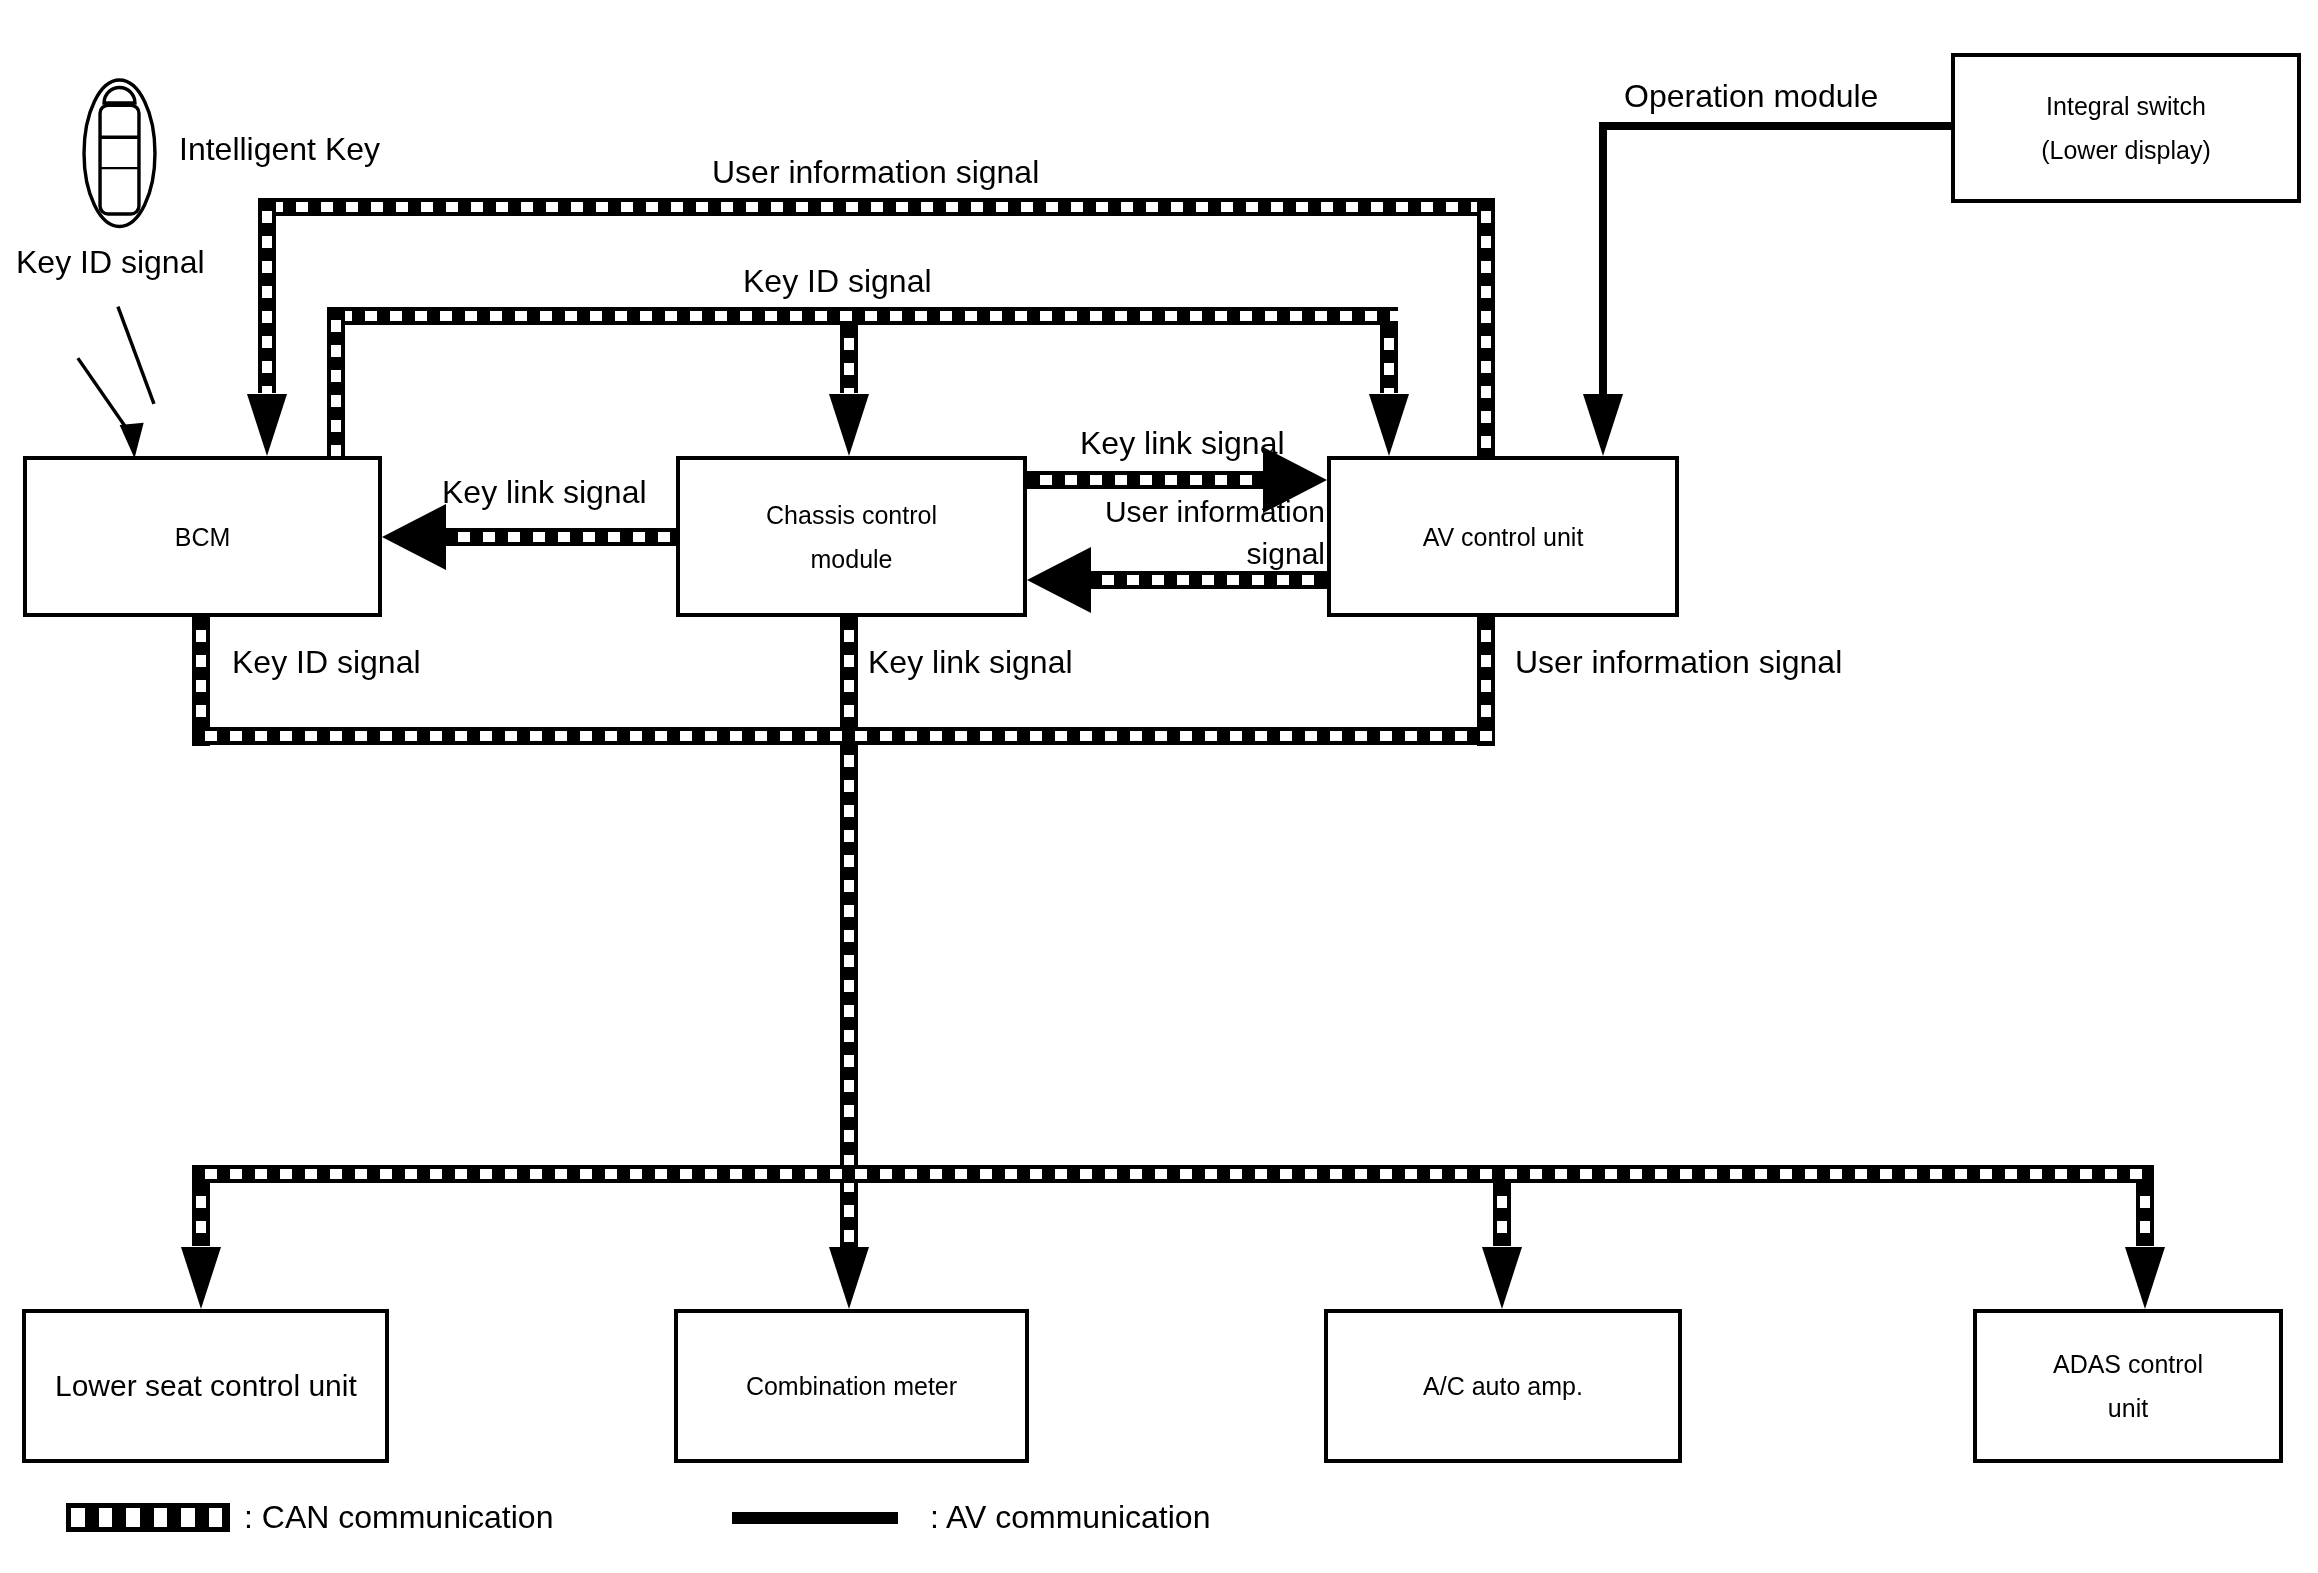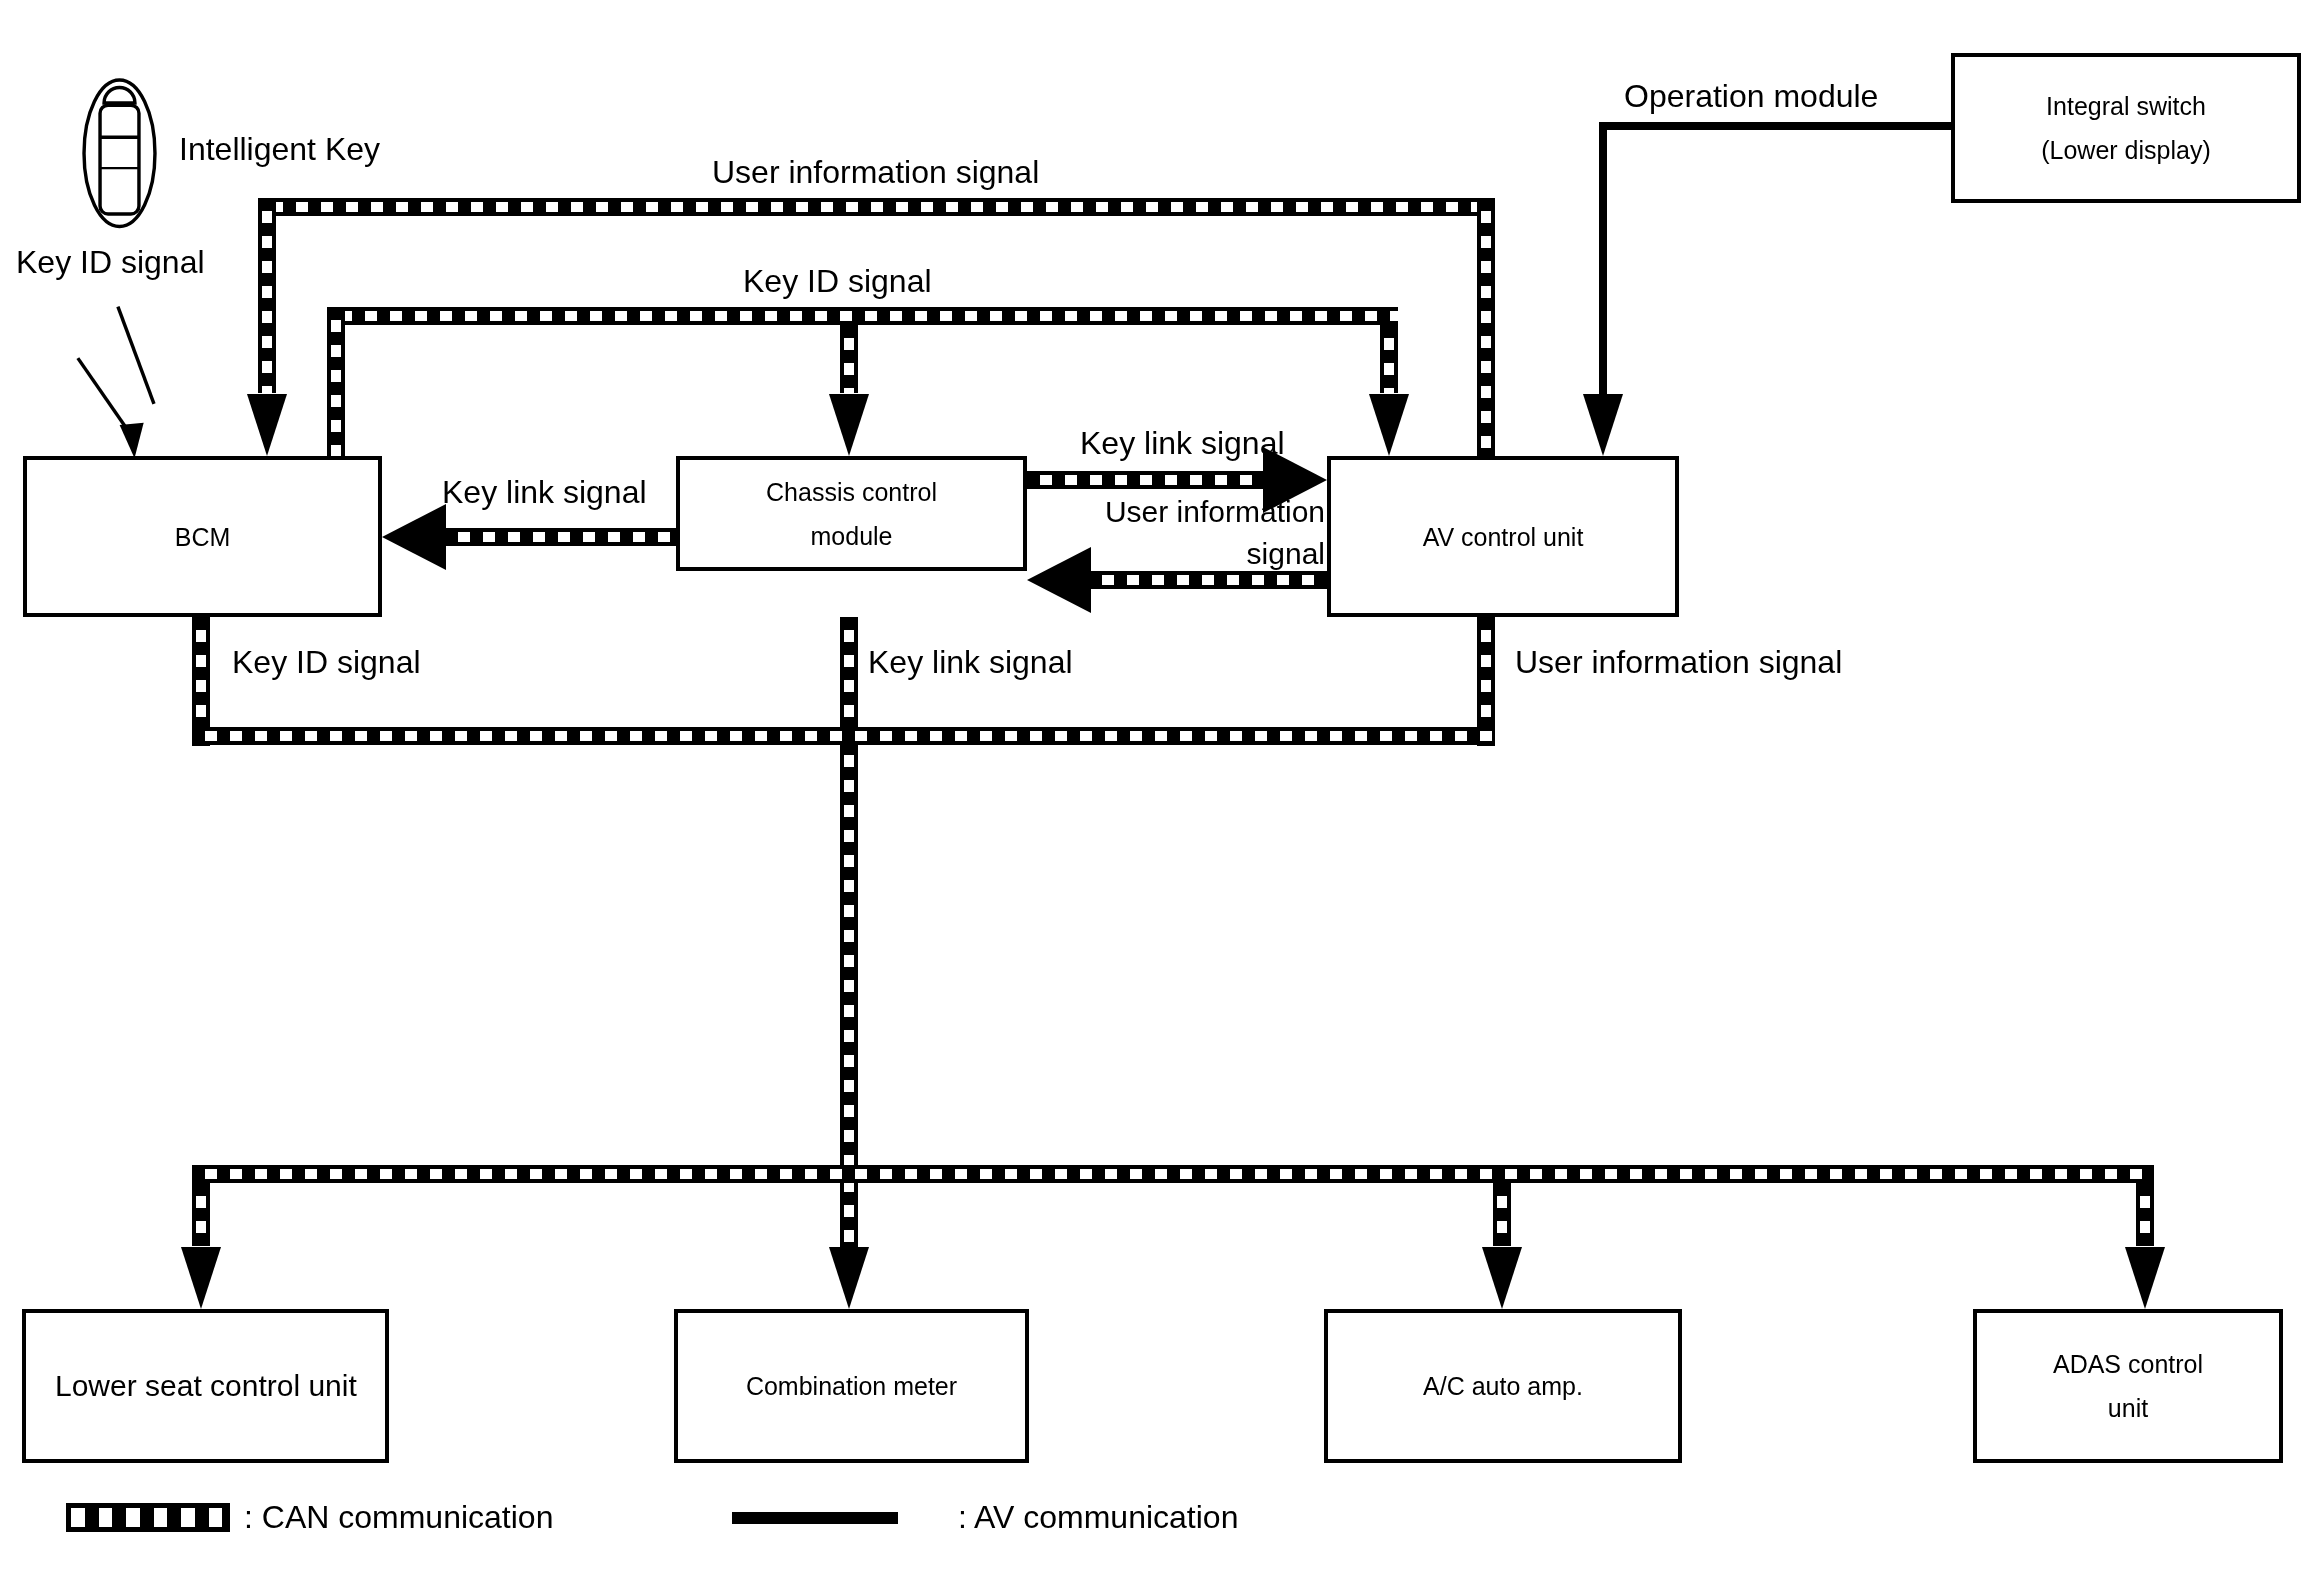--- a/index.html
+++ b/index.html
@@ -98,21 +98,21 @@
   <div class="can-v" style="left:1493px;top:1183px;height:63px;"></div>
   <div class="can-v" style="left:2136px;top:1183px;height:63px;"></div>
   <div class="arr down" style="left:181px;top:1247px;"></div>
   <div class="arr down" style="left:829px;top:1247px;"></div>
   <div class="arr down" style="left:1482px;top:1247px;"></div>
   <div class="arr down" style="left:2125px;top:1247px;"></div>
 
   <div class="box" style="left:23px;top:456px;width:359px;height:161px;">
     <span>BCM</span>
   </div>
-  <div class="box" style="left:676px;top:456px;width:351px;height:115px;">
+  <div class="box" style="left:676px;top:456px;width:351px;height:161px;">
     <span>Chassis control</span>
     <span>module</span>
   </div>
   <div class="box" style="left:1327px;top:456px;width:352px;height:161px;">
     <span>AV control unit</span>
   </div>
   <div class="box" style="left:1951px;top:53px;width:350px;height:150px;">
     <span>Integral switch</span>
     <span>(Lower display)</span>
   </div>
@@ -127,16 +127,16 @@
     <span>A/C auto amp.</span>
   </div>
   <div class="box" style="left:1973px;top:1309px;width:310px;height:154px;">
     <span>ADAS control</span>
     <span>unit</span>
   </div>
 
   <div class="legend-can" style="left:66px;top:1503px;width:164px;height:29px;"></div>
   <div class="lbl" style="left:244px;top:1499px;">: CAN communication</div>
   <div class="legend-av" style="left:732px;top:1512px;width:166px;height:11.5px;"></div>
-  <div class="lbl" style="left:930px;top:1499px;margin-left:28px;">: AV communication</div>
+  <div class="lbl" style="left:930px;top:1499px;">: AV communication</div>
 
 </div>
 
 
 </body></html>

